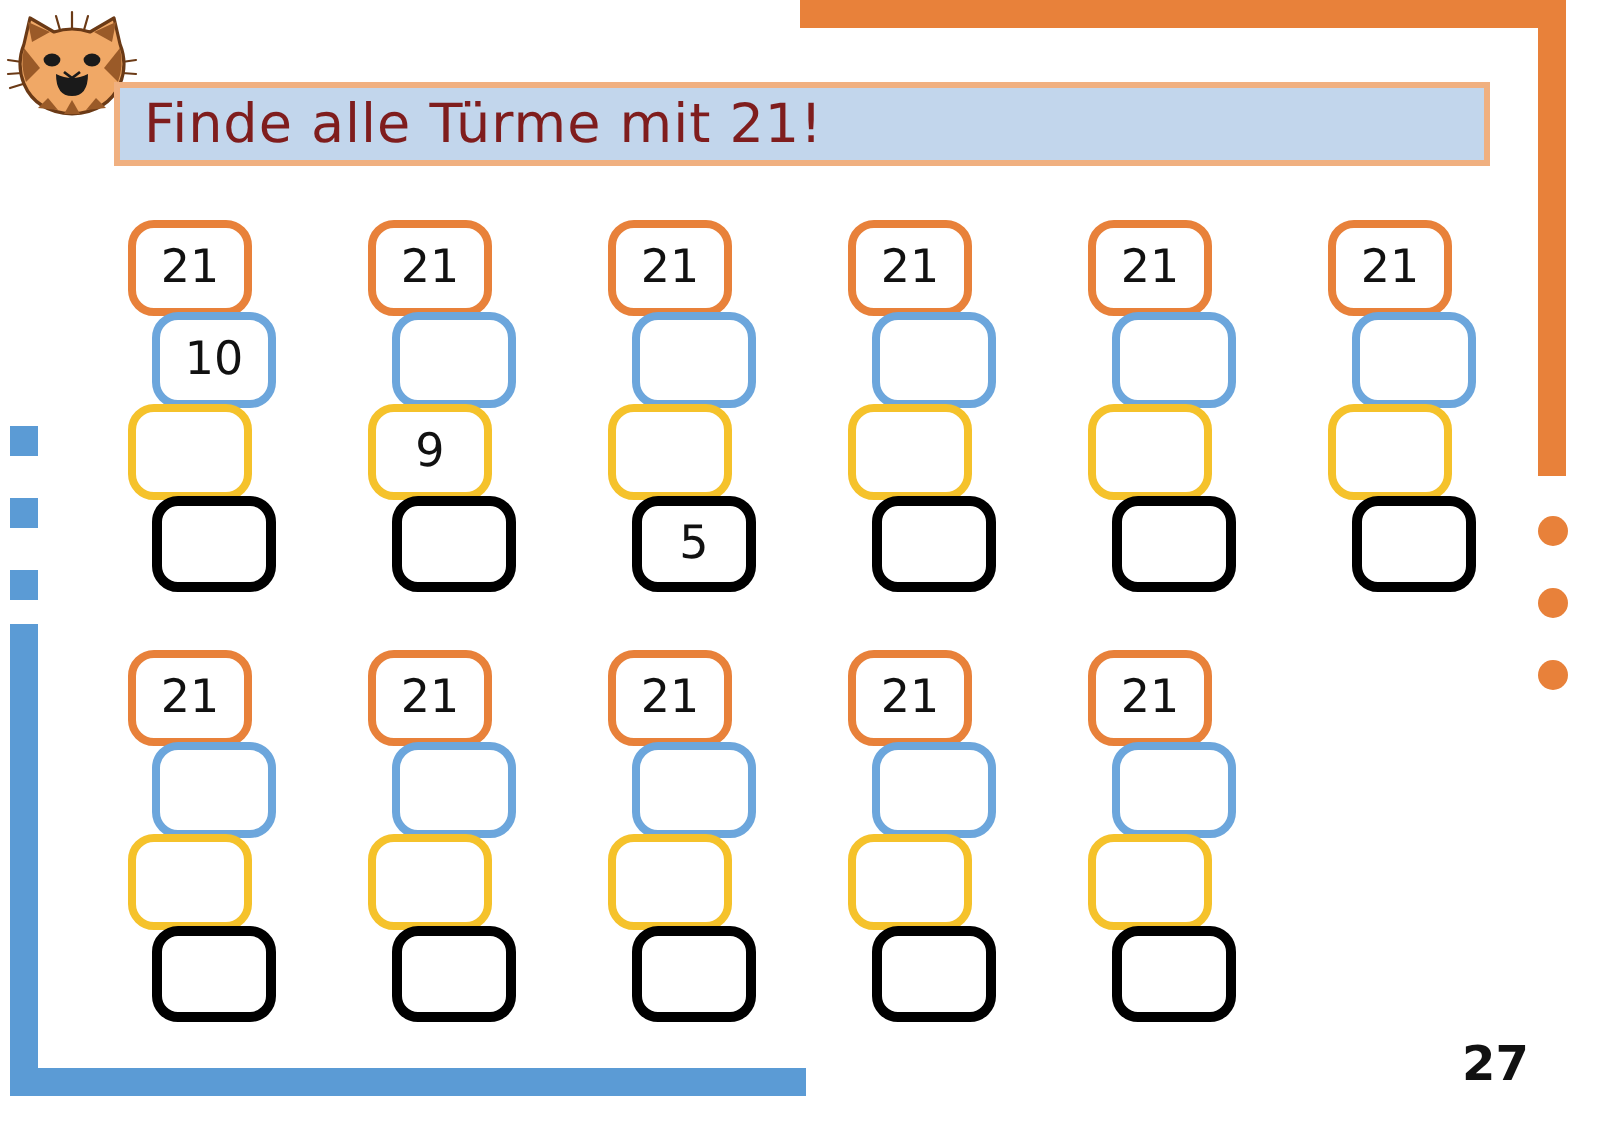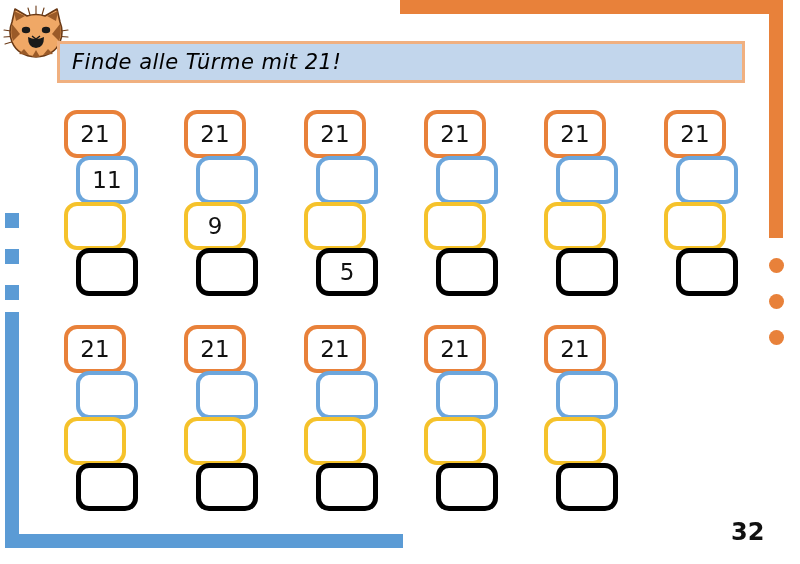--- a/index.html
+++ b/index.html
@@ -93,25 +93,24 @@
     width: 688px;
     height: 42px;
     background: #C2D6EC;
     border: 3px solid #F0B080;
     box-sizing: border-box;
     display: flex;
     align-items: center;
   }
   .banner-text {
     font-family: "DejaVu Sans", sans-serif;
-    font-size: 21px;
-    color: #000000;
+    font-size: 27px;
+    color: #7f1d1d;
     padding-left: 12px;
     letter-spacing: 0.5px;
-    font-style: italic;
   }
 
   
   .tower {
     position: absolute;
   }
   .cell {
     position: absolute;
     width: 62px;
     height: 48px;
@@ -184,21 +183,21 @@
     <path d="M30 34 L34 37 L38 34" fill="none" stroke="#1A1A1A" stroke-width="1.4"></path>
   </svg>
 
   <div class="banner">
     <span class="banner-text">Finde alle Türme mit 21!</span>
   </div>
 
   <div id="towers-layer">
       <div class="tower" style="left: 64px; top: 110px;">
         <div class="cell c0">21</div>
-        <div class="cell c1">11</div>
+        <div class="cell c1">10</div>
         <div class="cell c2"></div>
         <div class="cell c3"></div>
       </div>
       <div class="tower" style="left: 184px; top: 110px;">
         <div class="cell c0">21</div>
         <div class="cell c1"></div>
         <div class="cell c2">9</div>
         <div class="cell c3"></div>
       </div>
       <div class="tower" style="left: 304px; top: 110px;">
@@ -250,15 +249,15 @@
         <div class="cell c3"></div>
       </div>
       <div class="tower" style="left: 544px; top: 325px;">
         <div class="cell c0">21</div>
         <div class="cell c1"></div>
         <div class="cell c2"></div>
         <div class="cell c3"></div>
       </div>
     </div>
 
-  <div class="page-number">32</div>
+  <div class="page-number">27</div>
 
 </div>
 
 </body></html>

